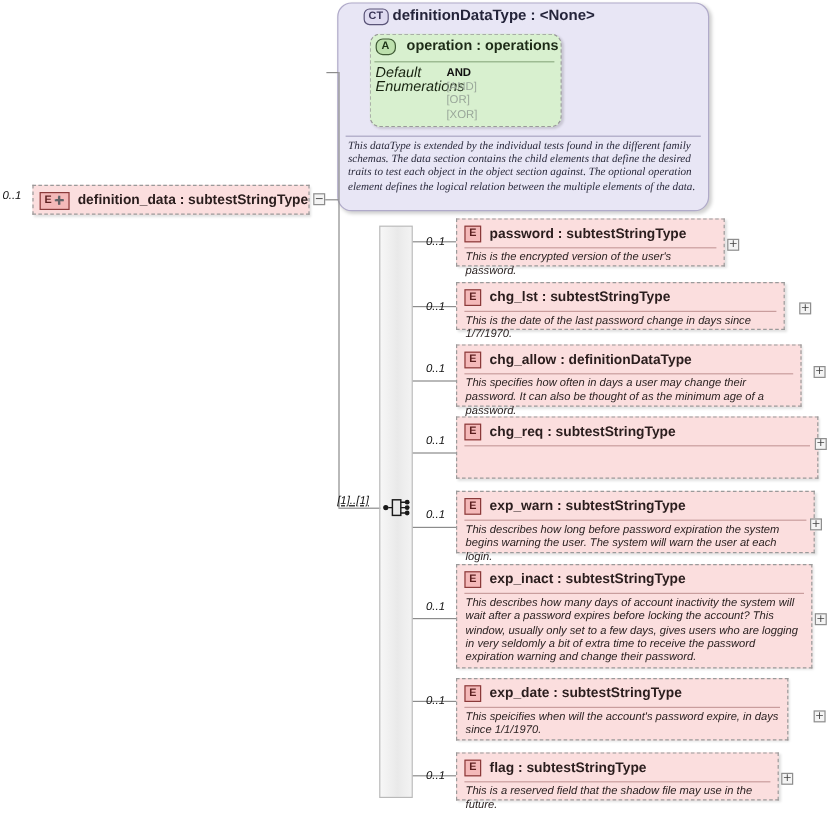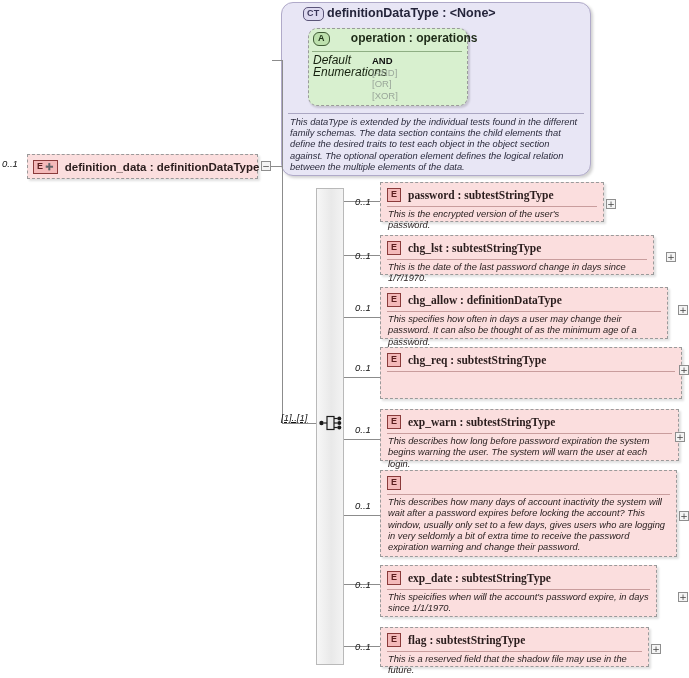--- a/index.html
+++ b/index.html
@@ -74,20 +74,21 @@
   #attr-values{left:372px;top:55px;font-size:9.5px;line-height:11.5px;}
   .v-default{color:#111;font-weight:bold;font-style:normal;}
   .v-enum{color:#9aa79a;font-style:normal;}
 
   
   #ct-rule{left:288px;top:113px;width:296px;height:1px;background:#aaa6c2;}
   #ct-doc{
     left:290px;top:117px;width:292px;
     font-size:9.3px;font-style:italic;color:#2b2b3d;
     line-height:11.2px;
+    font-family:Liberation Serif, serif;
   }
 
   
   #def-card{
     left:27px;top:154px;width:231px;height:25px;
     background:#fbdede;
     border:1px dashed #9a9a9a;
     box-sizing:border-box;
     box-shadow:1.5px 1.5px 2px rgba(0,0,0,.12);
   }
@@ -150,21 +151,21 @@
     box-shadow:1.5px 1.5px 2px rgba(0,0,0,.12);
     position:absolute;
   }
   .el-head{
     position:absolute;left:0;top:0;right:0;height:23px;
     display:flex;align-items:center;
     padding-left:6px;
     font-size:11.5px;font-weight:bold;color:#2a1d1d;
     white-space:nowrap;
   }
-  .el-name{display:inline-block;font-family:Liberation Serif, serif;}
+  .el-name{display:inline-block;}
   .el-rule{position:absolute;left:6px;right:6px;top:23px;height:1px;background:#c99d9d;}
   .el-doc{
     position:absolute;left:7px;right:7px;top:26px;
     font-size:9.3px;font-style:italic;color:#2b2222;
     line-height:11.3px;
   }
   .el-occurs{
     position:absolute;
     font-size:9.5px;font-style:italic;color:#111;
   }
@@ -177,42 +178,42 @@
   <div class="abs" id="ct-box"></div>
 
   <div class="abs" id="ct-title">
     <span class="tagicon">CT</span>
     <span>definitionDataType : &lt;None&gt;</span>
   </div>
 
   <div class="abs" id="attr-box"></div>
   <div class="abs" id="attr-head">
     <span class="a-icon">A</span>
-    <span style="margin-left:18px">operation : operations</span>
+    <span style="margin-left:6px">operation : operations</span>
   </div>
   <div class="abs" id="attr-rule"></div>
   <div class="abs" id="attr-labels">
     <div>Default</div>
     <div>Enumerations</div>
   </div>
   <div class="abs" id="attr-values">
     <div class="v-default">AND</div>
     <div class="v-enum">[AND]</div>
     <div class="v-enum">[OR]</div>
     <div class="v-enum">[XOR]</div>
   </div>
 
   <div class="abs" id="ct-rule"></div>
   <div class="abs" id="ct-doc">This dataType is extended by the individual tests found in the different family schemas.  The data section contains the child elements that define the desired traits to test each object in the object section against.  The optional operation element defines the logical relation between the multiple elements of the data.</div>
 
   <div class="abs" id="def-card-occurs">0..1</div>
   <div class="abs" id="def-card"></div>
   <div class="abs" id="def-label">
     <span class="e-icon plus">E</span>
-    <span>definition_data : definitionDataType</span>
+    <span>definition_data : subtestStringType</span>
   </div>
 
   <div class="abs pm" style="left:261px;top:161px;">−</div>
 
   <div class="abs wire wire-h" style="left:271px;top:166px;width:11px;"></div>
 
   <div class="abs wire wire-v" style="left:282px;top:60px;height:107px;"></div>
   <div class="abs wire wire-h" style="left:272px;top:60px;width:10px;"></div>
 
   <div class="abs wire wire-v" style="left:282px;top:167px;height:256px;"></div>
@@ -290,20 +291,21 @@
     <div class="el-rule"></div>
     <div class="el-doc">This describes how long before password expiration the system begins warning the user.  The system will warn the user at each login.</div>
   </div>
   <div class="abs el-occurs" style="left:355px;top:424px;">0..1</div>
   <div class="abs pm" style="left:675px;top:432px;">+</div>
 
   <div class="abs wire wire-h" style="left:344px;top:515px;width:36px;"></div>
   <div class="el-card" style="left:380px;top:470px;width:297px;height:87px;">
     <div class="el-head">
       <span class="e-icon">E</span>
+      <span class="el-name">exp_inact : subtestStringType</span>
     </div>
     <div class="el-rule"></div>
     <div class="el-doc">This describes how many days of account inactivity the system will wait after a password expires before locking the account? This window, usually only set to a few days, gives users who are logging in very seldomly a bit of extra time to receive the password expiration warning and change their password.</div>
   </div>
   <div class="abs el-occurs" style="left:355px;top:500px;">0..1</div>
   <div class="abs pm" style="left:679px;top:511px;">+</div>
 
   <div class="abs wire wire-h" style="left:344px;top:584px;width:36px;"></div>
   <div class="el-card" style="left:380px;top:565px;width:277px;height:52px;">
     <div class="el-head">

